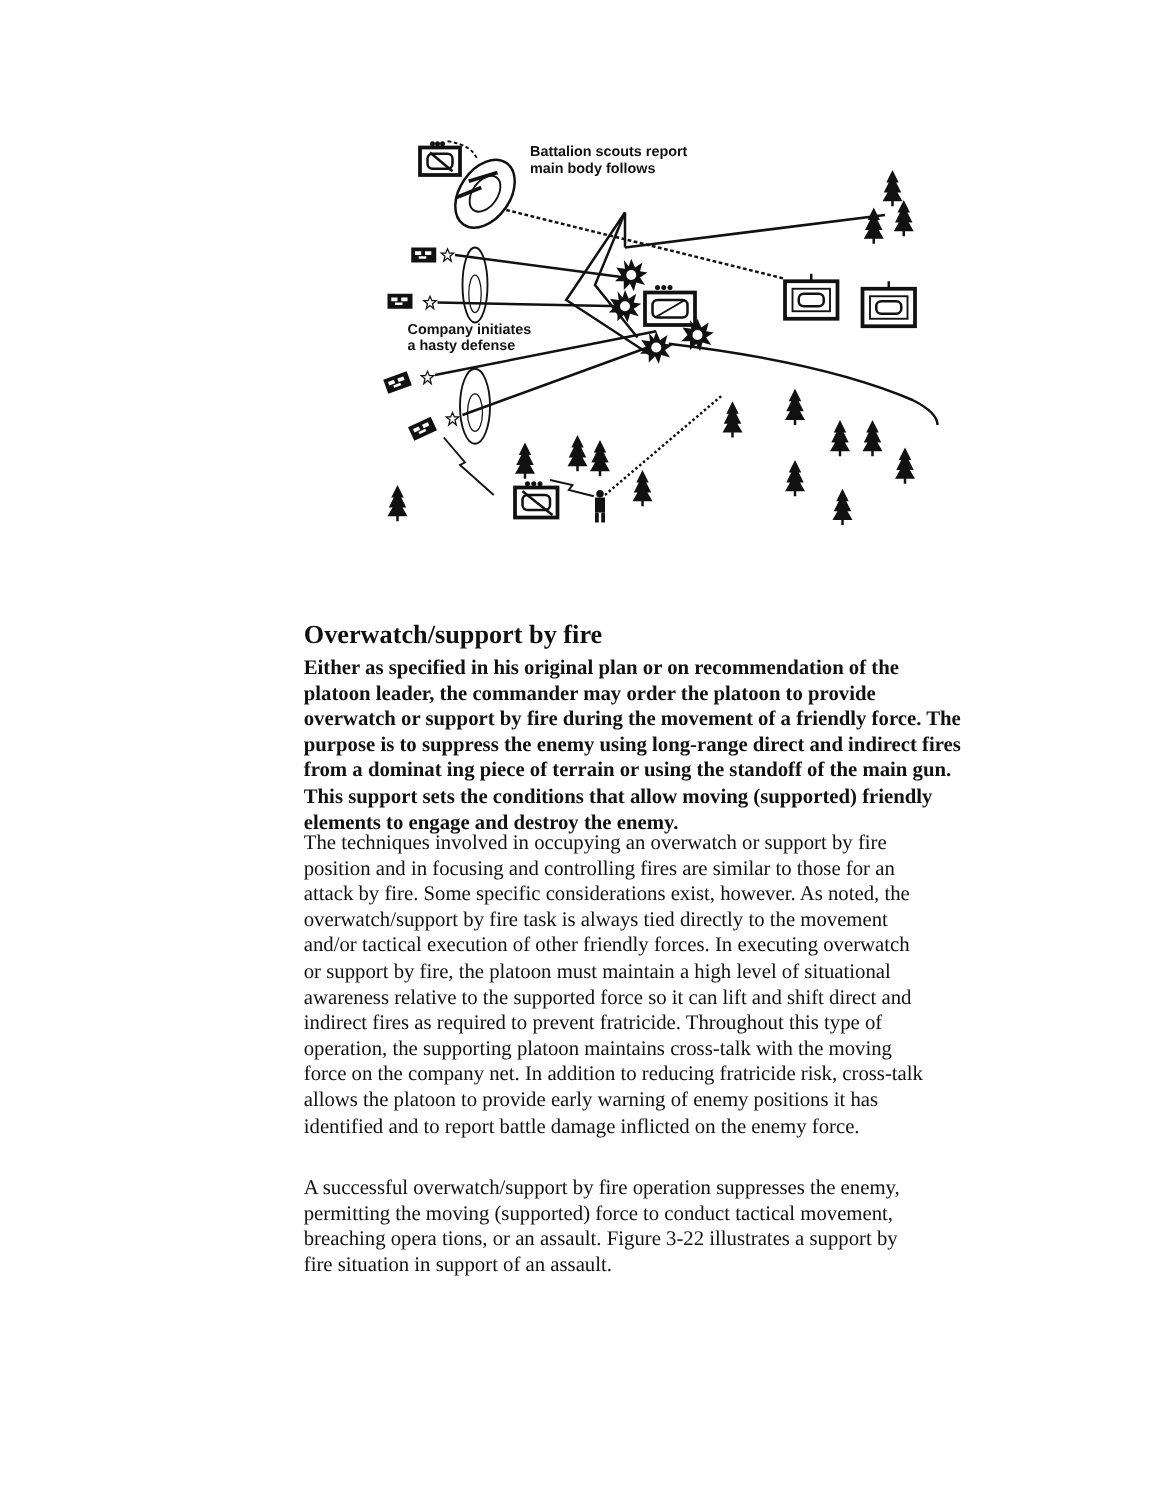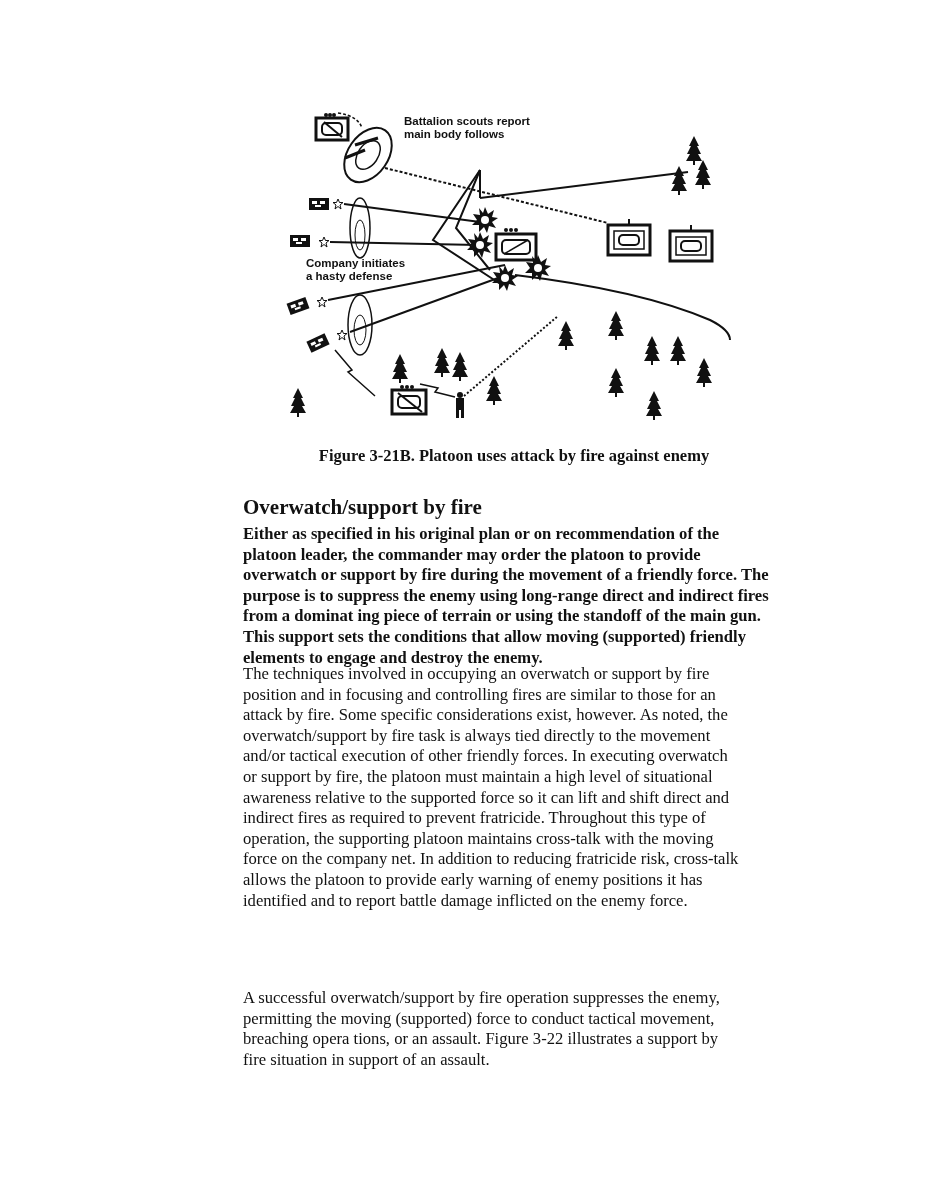--- a/index.html
+++ b/index.html
@@ -1,25 +1,25 @@
 <!DOCTYPE html>
 <html><head>
 <meta charset="utf-8">
 <style>
   html, body { margin: 0; padding: 0; background: #ffffff; }
   body { width: 926px; height: 1198px; position: relative; overflow: hidden; font-family: "Liberation Serif", serif; color: #111; }
-  .figure { position: absolute; left: 280px; top: 100px; width: 460px; height: 330px; }
+  .figure { position: absolute; left: 300px; top: 100px; width: 460px; height: 330px; }
   .figure svg { width: 460px; height: 330px; display: block; }
   .fig-label { font-family: "Liberation Sans", sans-serif; font-weight: bold; font-size: 11.5px; fill: #111; }
   .caption { position: absolute; left: 243px; top: 446px; width: 542px; text-align: center; font-weight: bold; font-size: 16.5px; line-height: 20px; }
   .heading { position: absolute; left: 243px; top: 497px; font-weight: bold; font-size: 21px; line-height: 20px; }
   .para { position: absolute; left: 243px; width: 560px; font-size: 16.6px; line-height: 20.6px; margin: 0; white-space: pre-line; }
   #p1 { top: 524px; font-weight: bold; }
   #p2 { top: 664px; }
-  #p3 { top: 988px; }
+  #p3 { top: 940px; }
 </style>
 </head>
 <body>
 
 <div class="figure">
   <svg viewBox="0 0 460 330" xmlns="http://www.w3.org/2000/svg">
     <defs>
       <g id="tree">
         <polygon points="0,-14 5,-4 3,-4 7,4 4,4 8,11 1,11 1,15 -1,15 -1,11 -8,11 -4,4 -7,4 -3,-4 -5,-4" fill="#111"></polygon>
       </g>
@@ -137,21 +137,20 @@
       <circle cx="180" cy="295" r="3" fill="#111"></circle>
       <rect x="176" y="298" width="8" height="12" fill="#111"></rect>
       <rect x="176" y="310" width="3" height="8" fill="#111"></rect>
         <rect x="181" y="310" width="3" height="8" fill="#111"></rect>
     </g>
     <line x1="184" y1="296" x2="278" y2="216" stroke="#111" stroke-width="2" stroke-dasharray="2,2"></line>
   </svg>
 </div>
 
 <div class="caption">
-  <div>Figure 3-21B. Platoon uses attack by fire against enemy</div>
 </div>
 
 <div class="heading">Overwatch/support by fire</div>
 
 <p class="para" id="p1">Either as specified in his original plan or on recommendation of the
 platoon leader, the commander may order the platoon to provide
 overwatch or support by fire during the movement of a friendly force. The
 purpose is to suppress the enemy using long-range direct and indirect fires
 from a dominat ing piece of terrain or using the standoff of the main gun.
 This support sets the conditions that allow moving (supported) friendly

